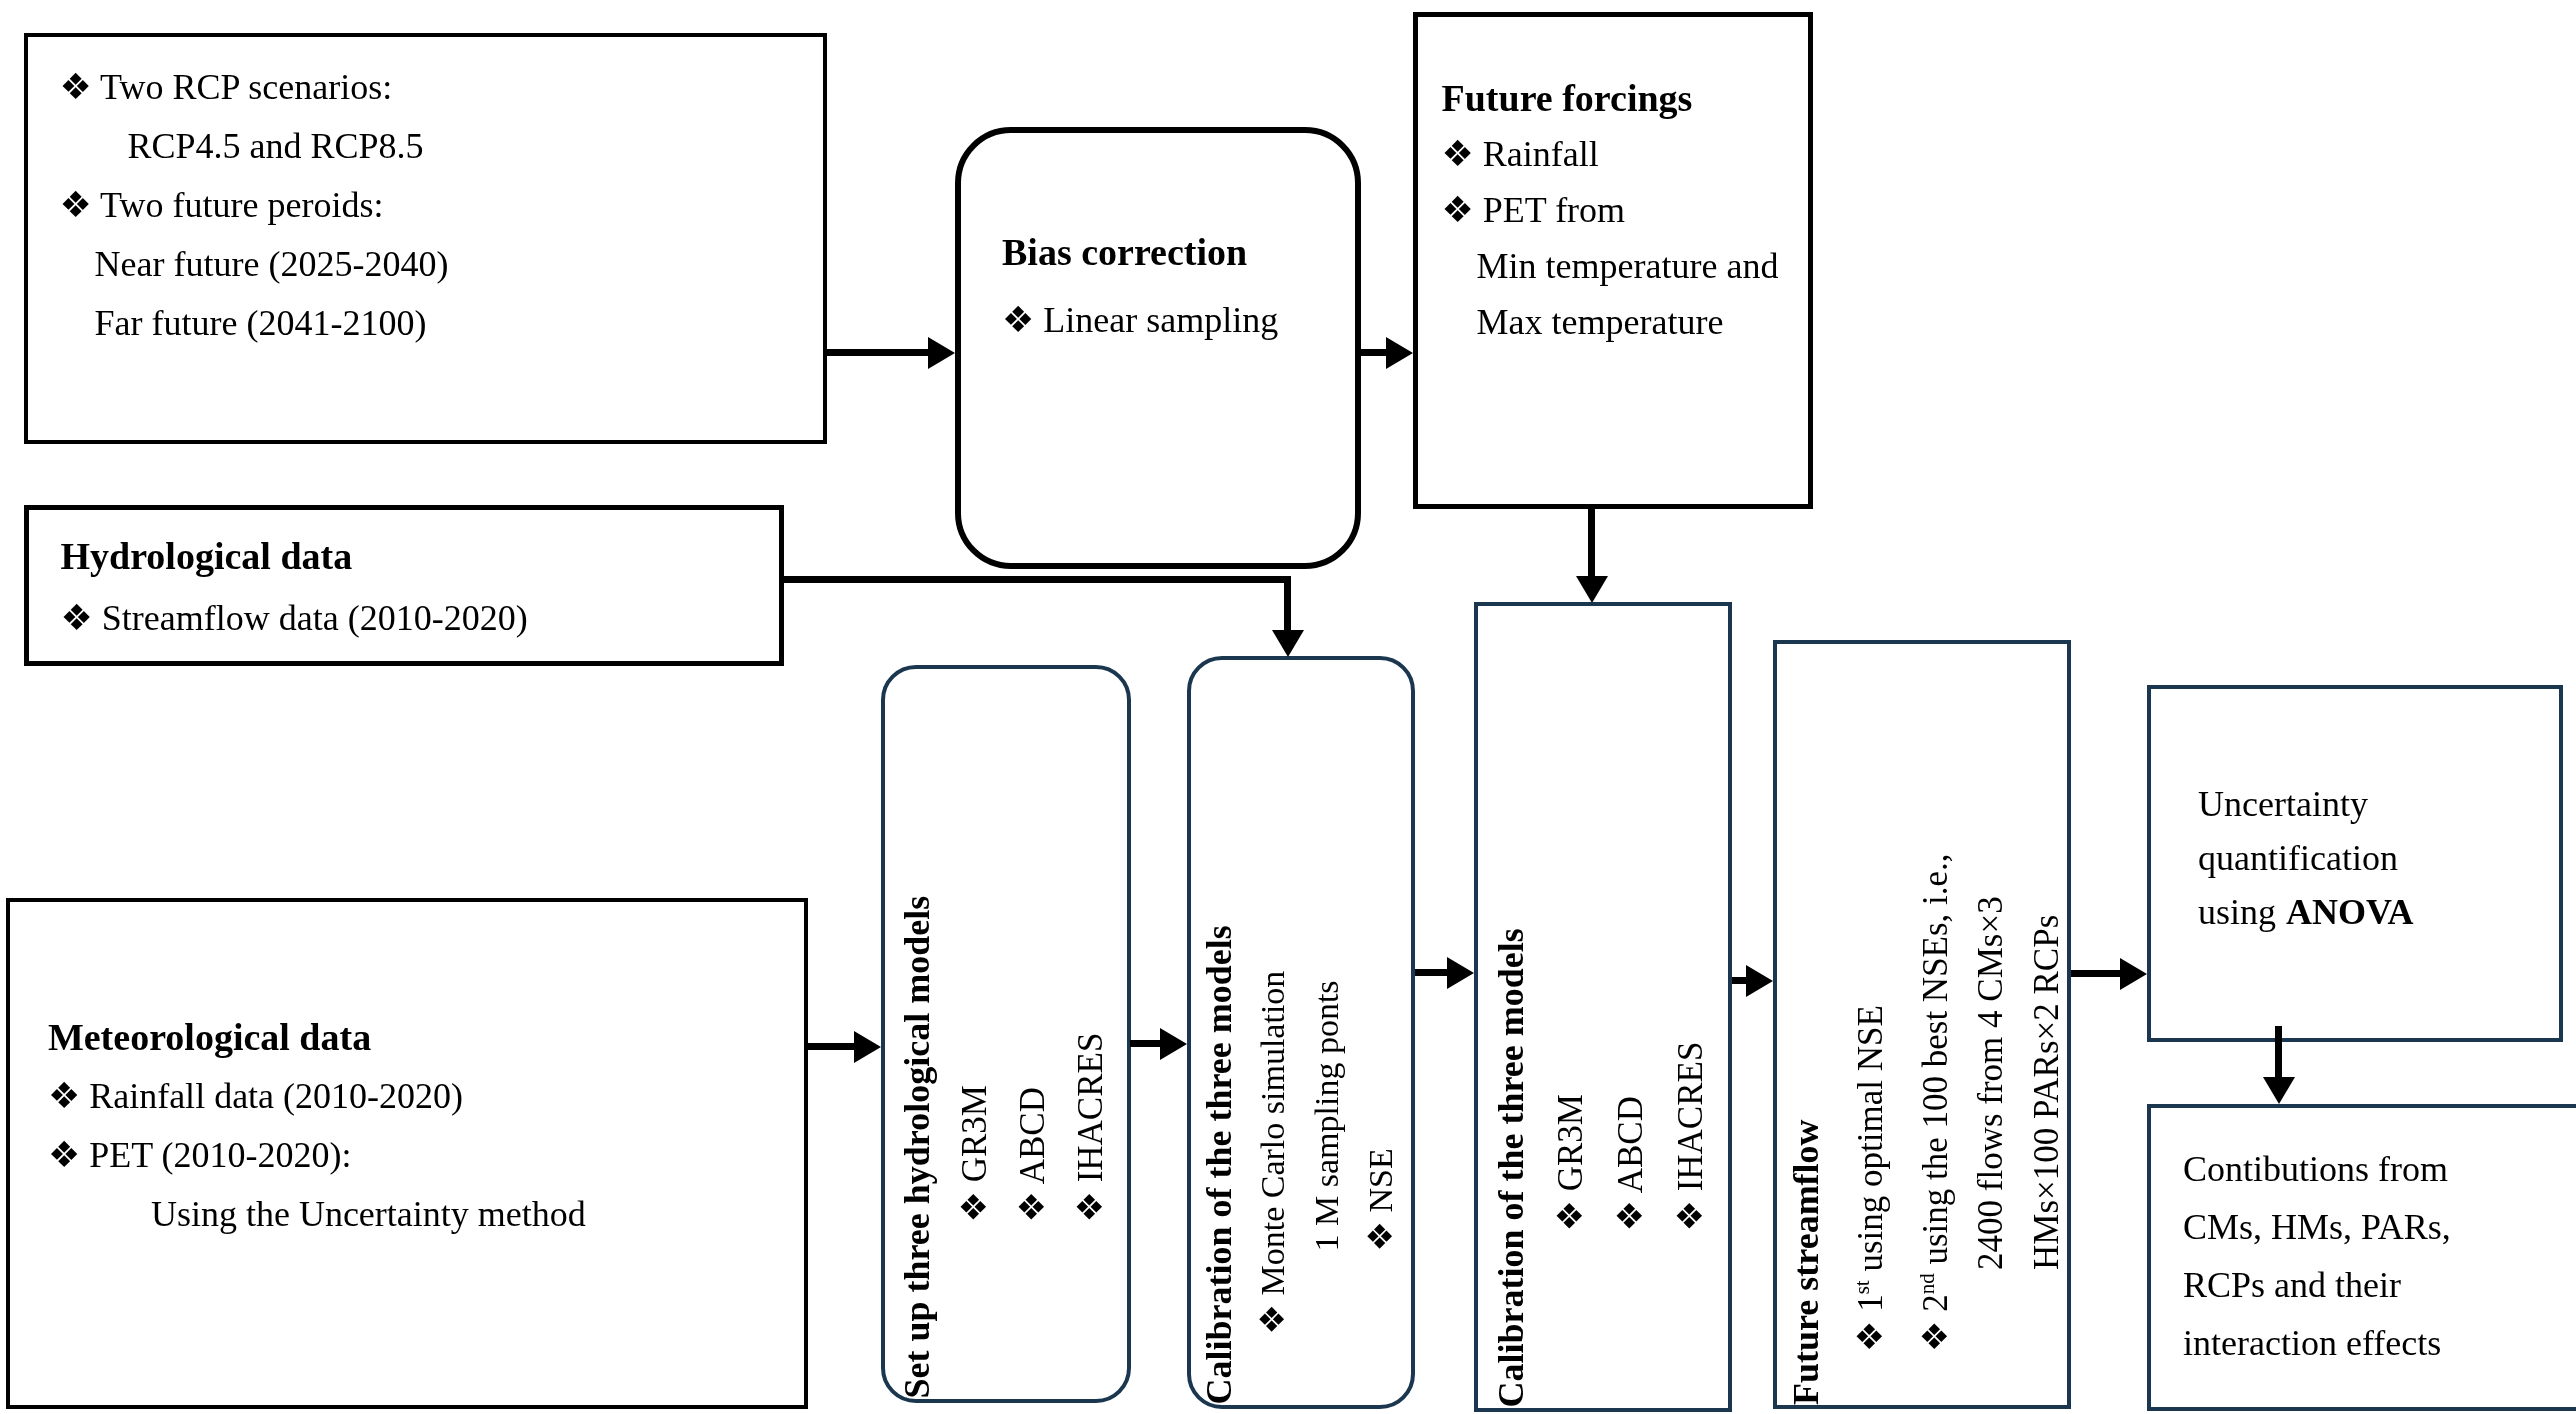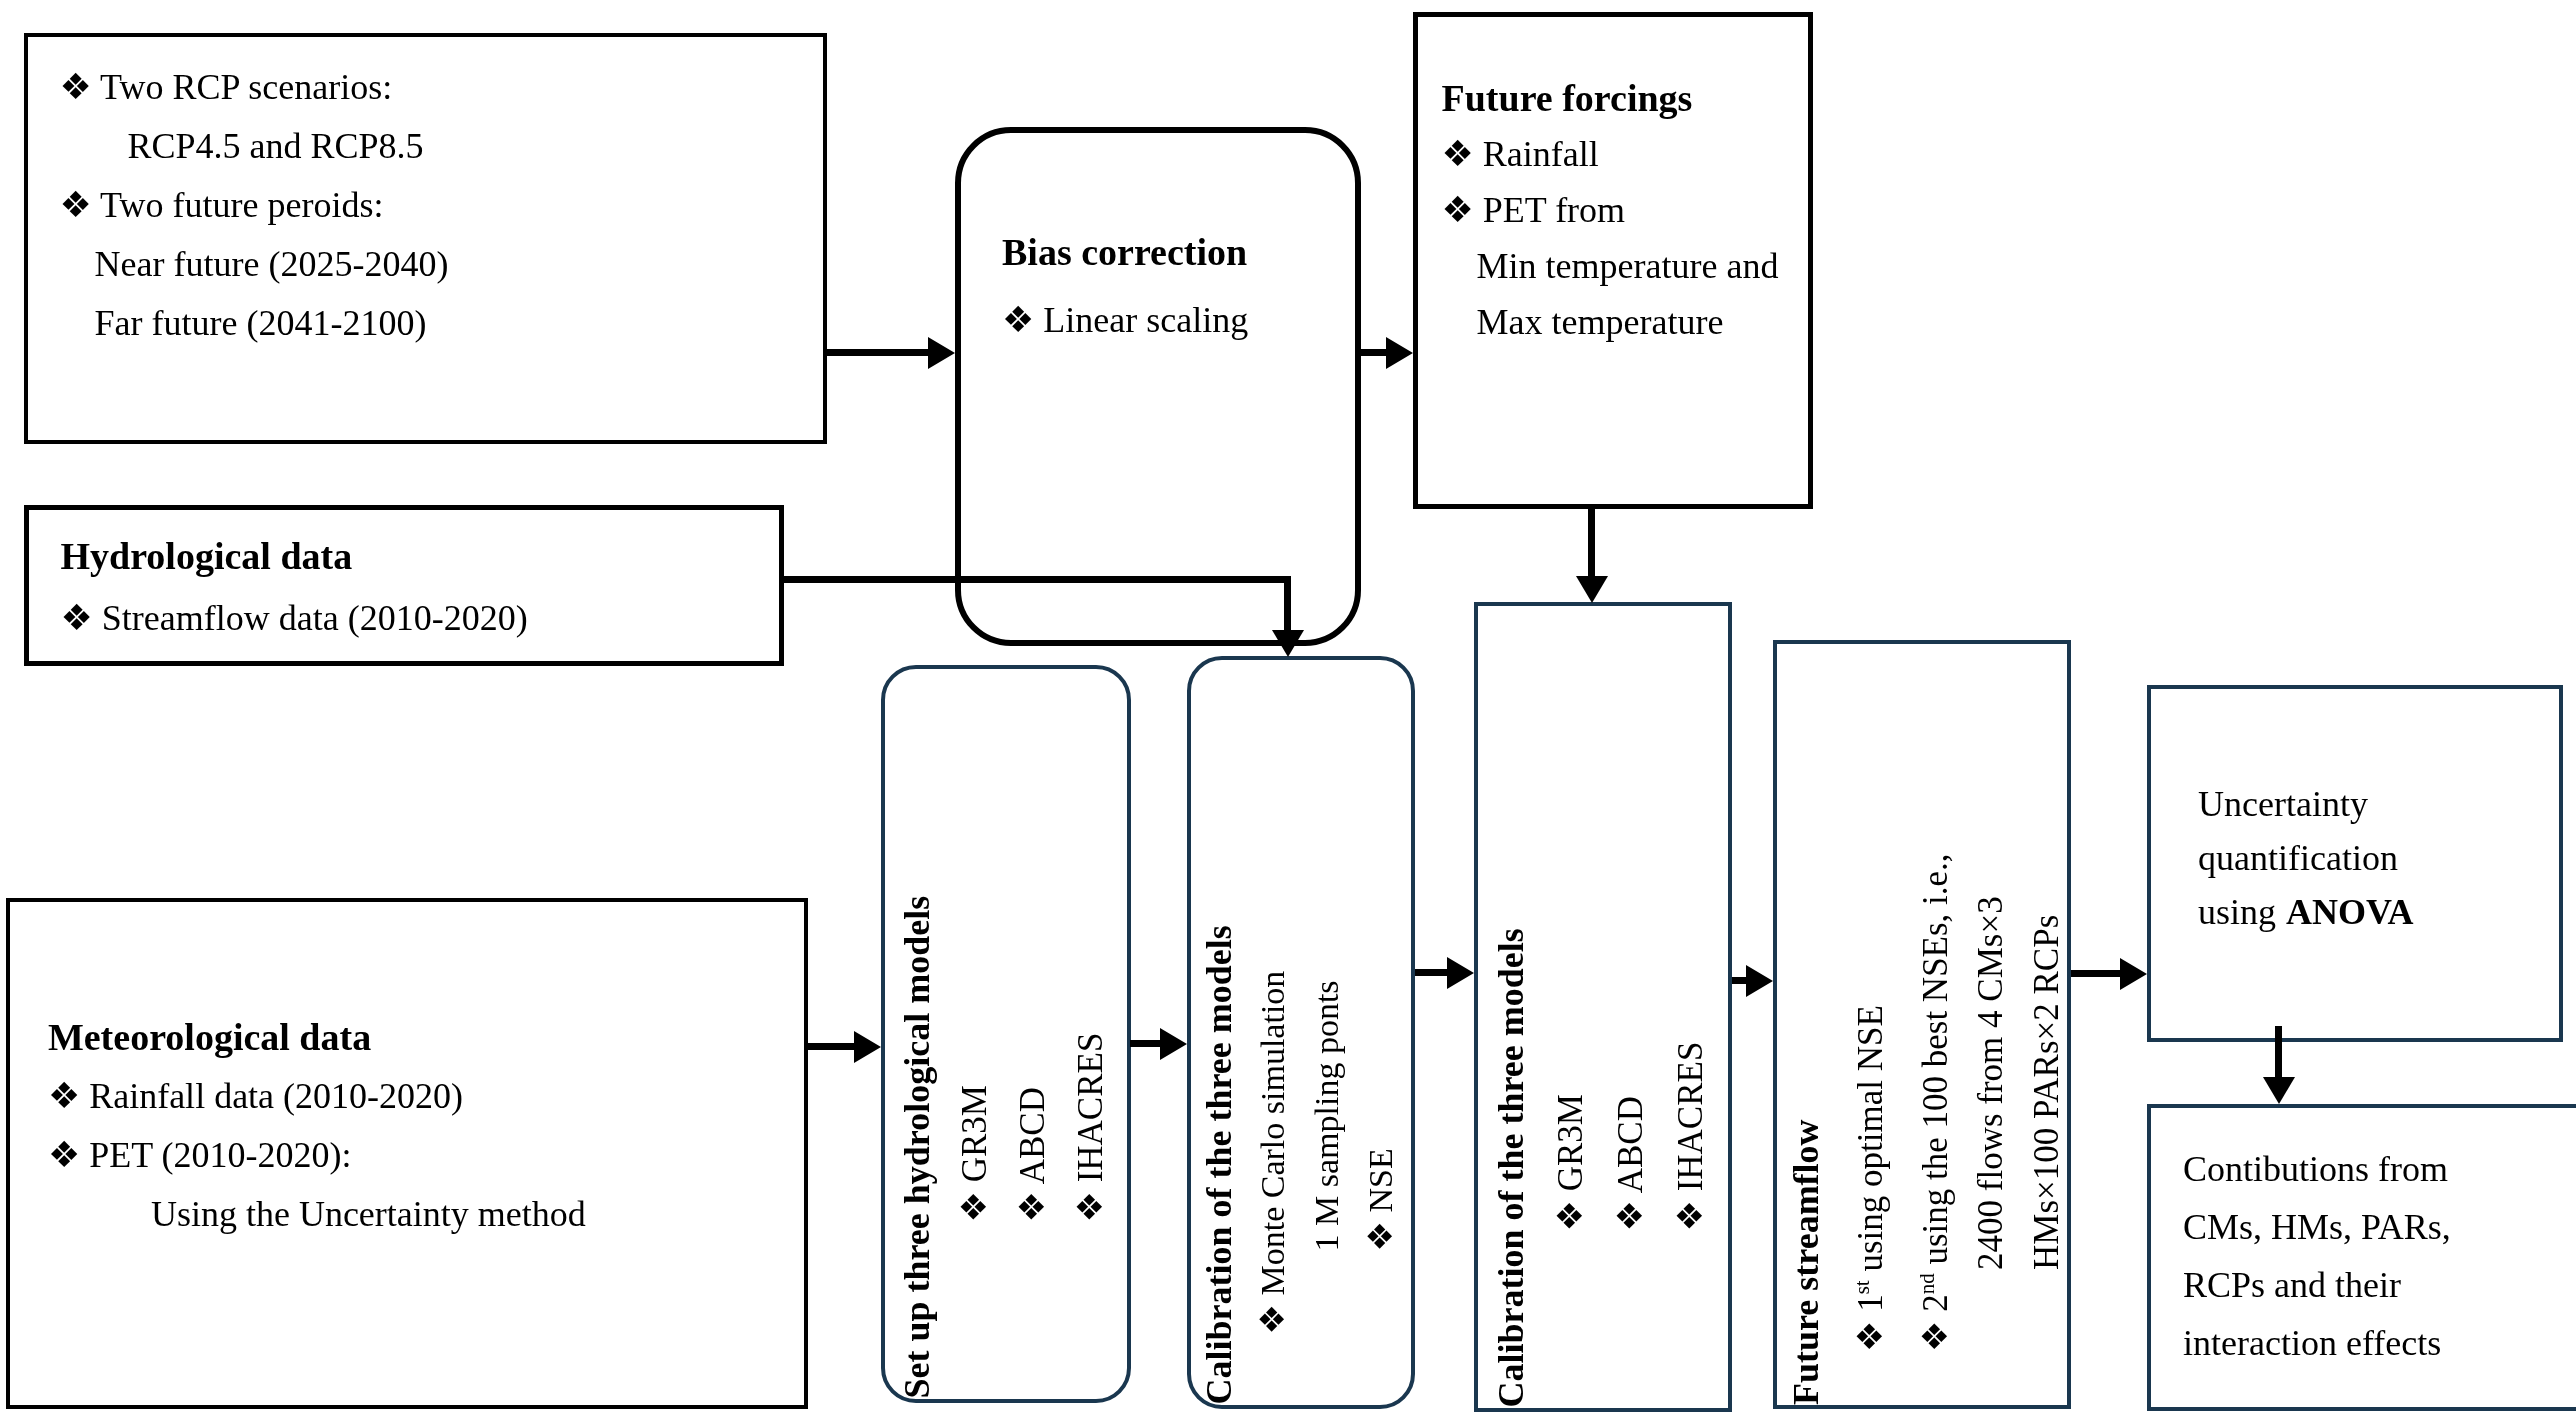--- a/index.html
+++ b/index.html
@@ -79,23 +79,23 @@
 <div class="canvas">
 
   <div class="box b-black pad-a txt" style="left:23.5px; top:33px; width:803px; height:411px;">
     <div>❖ Two RCP scenarios:</div>
     <div class="ind-lg">RCP4.5 and RCP8.5</div>
     <div>❖ Two future peroids:</div>
     <div class="ind-sm">Near future (2025-2040)</div>
     <div class="ind-sm">Far future (2041-2100)</div>
   </div>
 
-  <div class="box b-black-thick round-lg pad-b txt" style="left:955px; top:127px; width:406px; height:519px;">
+  <div class="box b-black-thick round-lg pad-b txt" style="left:955px; top:127px; width:406px; height:442px;">
     <div class="head">Bias correction</div>
-    <div>❖ Linear scaling</div>
+    <div>❖ Linear sampling</div>
   </div>
 
   <div class="box b-black-med pad-c txt" style="left:1413px; top:11.7px; width:400px; height:497px;">
     <div class="head">Future forcings</div>
     <div>❖ Rainfall</div>
     <div>❖ PET from</div>
     <div class="ind-sm">Min temperature and</div>
     <div class="ind-sm">Max temperature</div>
   </div>
 

